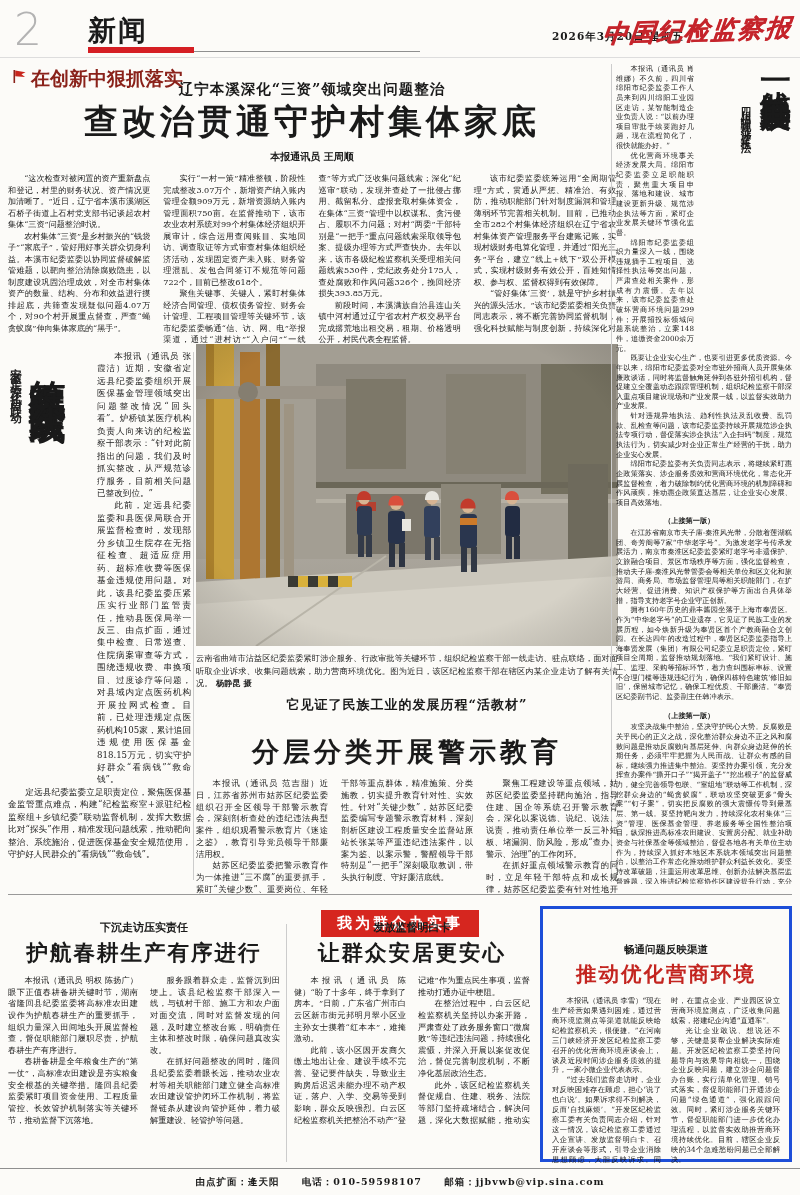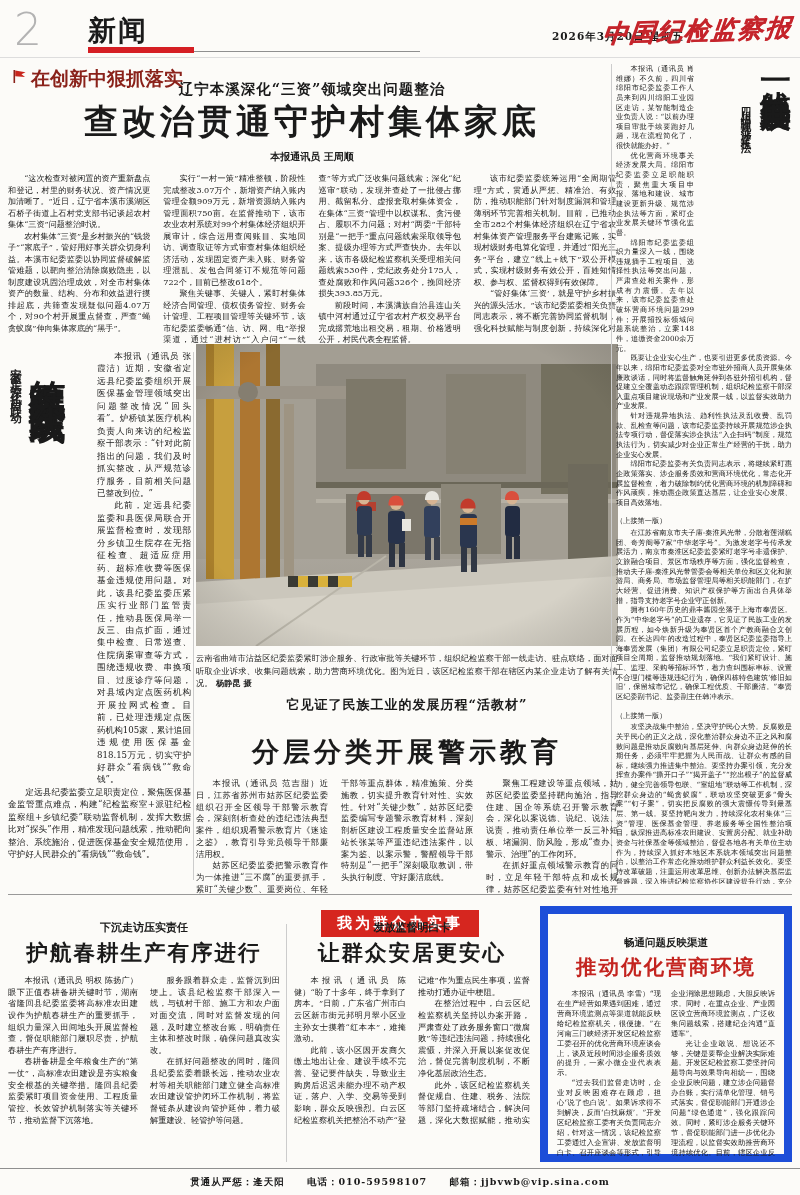--- a/index.html
+++ b/index.html
@@ -39,41 +39,41 @@
   .la-side{writing-mode:vertical-rl;font-size:11.5px;font-weight:700;letter-spacing:5px;padding-top:8px;margin-right:5px;color:#222;}
   .la-head{writing-mode:vertical-rl;font-size:37px;font-weight:900;line-height:1.05;letter-spacing:3px;}
   .la-body p{font-size:8.6px;line-height:1.45;text-align:justify;}
   
   .right-rail{left:616px;top:64px;width:176px;height:820px;overflow:hidden;}
   .ra-vert{float:right;width:92px;height:276px;margin-left:6px;display:flex;justify-content:flex-end;}
   .ra-side{writing-mode:vertical-rl;font-size:10.5px;font-weight:700;letter-spacing:4px;padding-top:34px;margin-right:5px;}
   .ra-head{writing-mode:vertical-rl;font-size:31px;font-weight:900;line-height:1.08;letter-spacing:2px;}
   .right-rail p{font-size:7.2px;line-height:1.34;text-align:justify;}
   .jump{margin-top:9px;}
-  .jump-marker{font-weight:400;font-size:8.5px;text-indent:0;margin-bottom:2px;}
+  .jump-marker{font-weight:700;font-size:8.5px;text-indent:0;margin-bottom:2px;margin-left:48px;}
   
   .mid-article{left:196px;top:696px;width:422px;}
   .mid-sub{text-align:center;font-size:13px;font-weight:700;letter-spacing:1px;}
   .mid-head{text-align:center;font-size:27px;font-weight:900;letter-spacing:4px;margin-top:20px;}
   .mid-body{margin-top:8px;column-count:3;column-gap:13px;height:122px;overflow:hidden;
             font-size:8.3px;line-height:1.42;text-align:justify;}
   
   .bz-rule{left:8px;top:894px;width:784px;}
   .banner{left:50%;top:882px;transform:translateX(-50%);background:#d6261f;color:#fff;
           font-size:15px;font-weight:700;letter-spacing:3px;padding:4px 16px;margin-top:28px;}
   .b-art{position:absolute;}
   .b-sub{text-align:center;font-size:11px;font-weight:700;}
   .b-head{text-align:center;font-size:21.5px;font-weight:900;letter-spacing:2px;margin-top:3px;}
   .b-body{margin-top:8px;column-count:2;column-gap:12px;overflow:hidden;text-align:justify;}
   .b-art-a{left:8px;top:920px;width:272px;}
   .b-art-a .b-body{height:168px;font-size:8.2px;line-height:1.42;}
   .b-art-b{left:294px;top:920px;width:236px;}
   .b-art-b .b-body{height:168px;font-size:8.2px;line-height:1.42;}
-  .b-box{left:540px;top:906px;width:252px;height:256px;border:8px solid #1d4ed8;box-sizing:border-box;
-         padding:8px 9px;}
+  .b-box{left:540px;top:906px;width:252px;height:256px;border:3px solid #1d4ed8;box-sizing:border-box;
+         padding:20px 9px;}
   .b-box .b-sub{margin-top:14px;font-size:10.5px;}
   .b-box .b-head{color:#c3241f;font-size:20.5px;}
   .b-box .b-body{height:172px;font-size:7.3px;line-height:1.36;column-gap:10px;}
   
   .ftr-line{left:0;top:1168px;width:800px;height:1px;background:#8f8f8f;}
   .footer{left:0;top:1176px;width:800px;text-align:center;font-size:9.5px;font-weight:700;letter-spacing:1px;}
   .footer span{margin:0 9px;}
 </style>
 </head>
 <body>
@@ -292,18 +292,18 @@
     <div class="b-head">推动优化营商环境</div>
     <div class="b-body">
       <p>本报讯（通讯员 李雪）“现在生产经营如果遇到困难，通过营商环境监测点等渠道就能反映给纪检监察机关，很便捷。”在河南三门峡经济开发区纪检监察工委召开的优化营商环境座谈会上，谈及近段时间涉企服务质效的提升，一家小微企业代表表示。</p>
       <p>“过去我们监督走访时，企业对反映困难存在顾虑，担心‘说了也白说’。如果诉求得不到解决，反而‘自找麻烦’。”开发区纪检监察工委有关负责同志介绍，针对这一情况，该纪检监察工委通过入企宣讲、发放监督明白卡、召开座谈会等形式，引导企业消除思想顾虑，大胆反映诉求。同时，在重点企业、产业园区设立营商环境监测点，广泛收集问题线索，搭建纪企沟通“直通车”。</p>
       <p>光让企业敢说、想说还不够，关键是要帮企业解决实际难题。开发区纪检监察工委坚持问题导向与效果导向相统一，围绕企业反映问题，建立涉企问题督办台账，实行清单化管理、销号式落实，督促职能部门开通涉企问题“绿色通道”，强化跟踪问效。同时，紧盯涉企服务关键环节，督促职能部门进一步优化办理流程，以监督实效助推营商环境持续优化。目前，辖区企业反映的34个急难愁盼问题已全部解决。</p>
     </div>
   </div>
 
   <div class="abs ftr-line"></div>
   <div class="abs footer">
-    <span>贯通从严惩：逄天阳</span>
+    <span>由点扩面：逄天阳</span>
     <span>电话：010-59598107</span>
     <span>邮箱：jjbvwb@vip.sina.com</span>
   </div>
 
 </div>
 
 </body></html>

